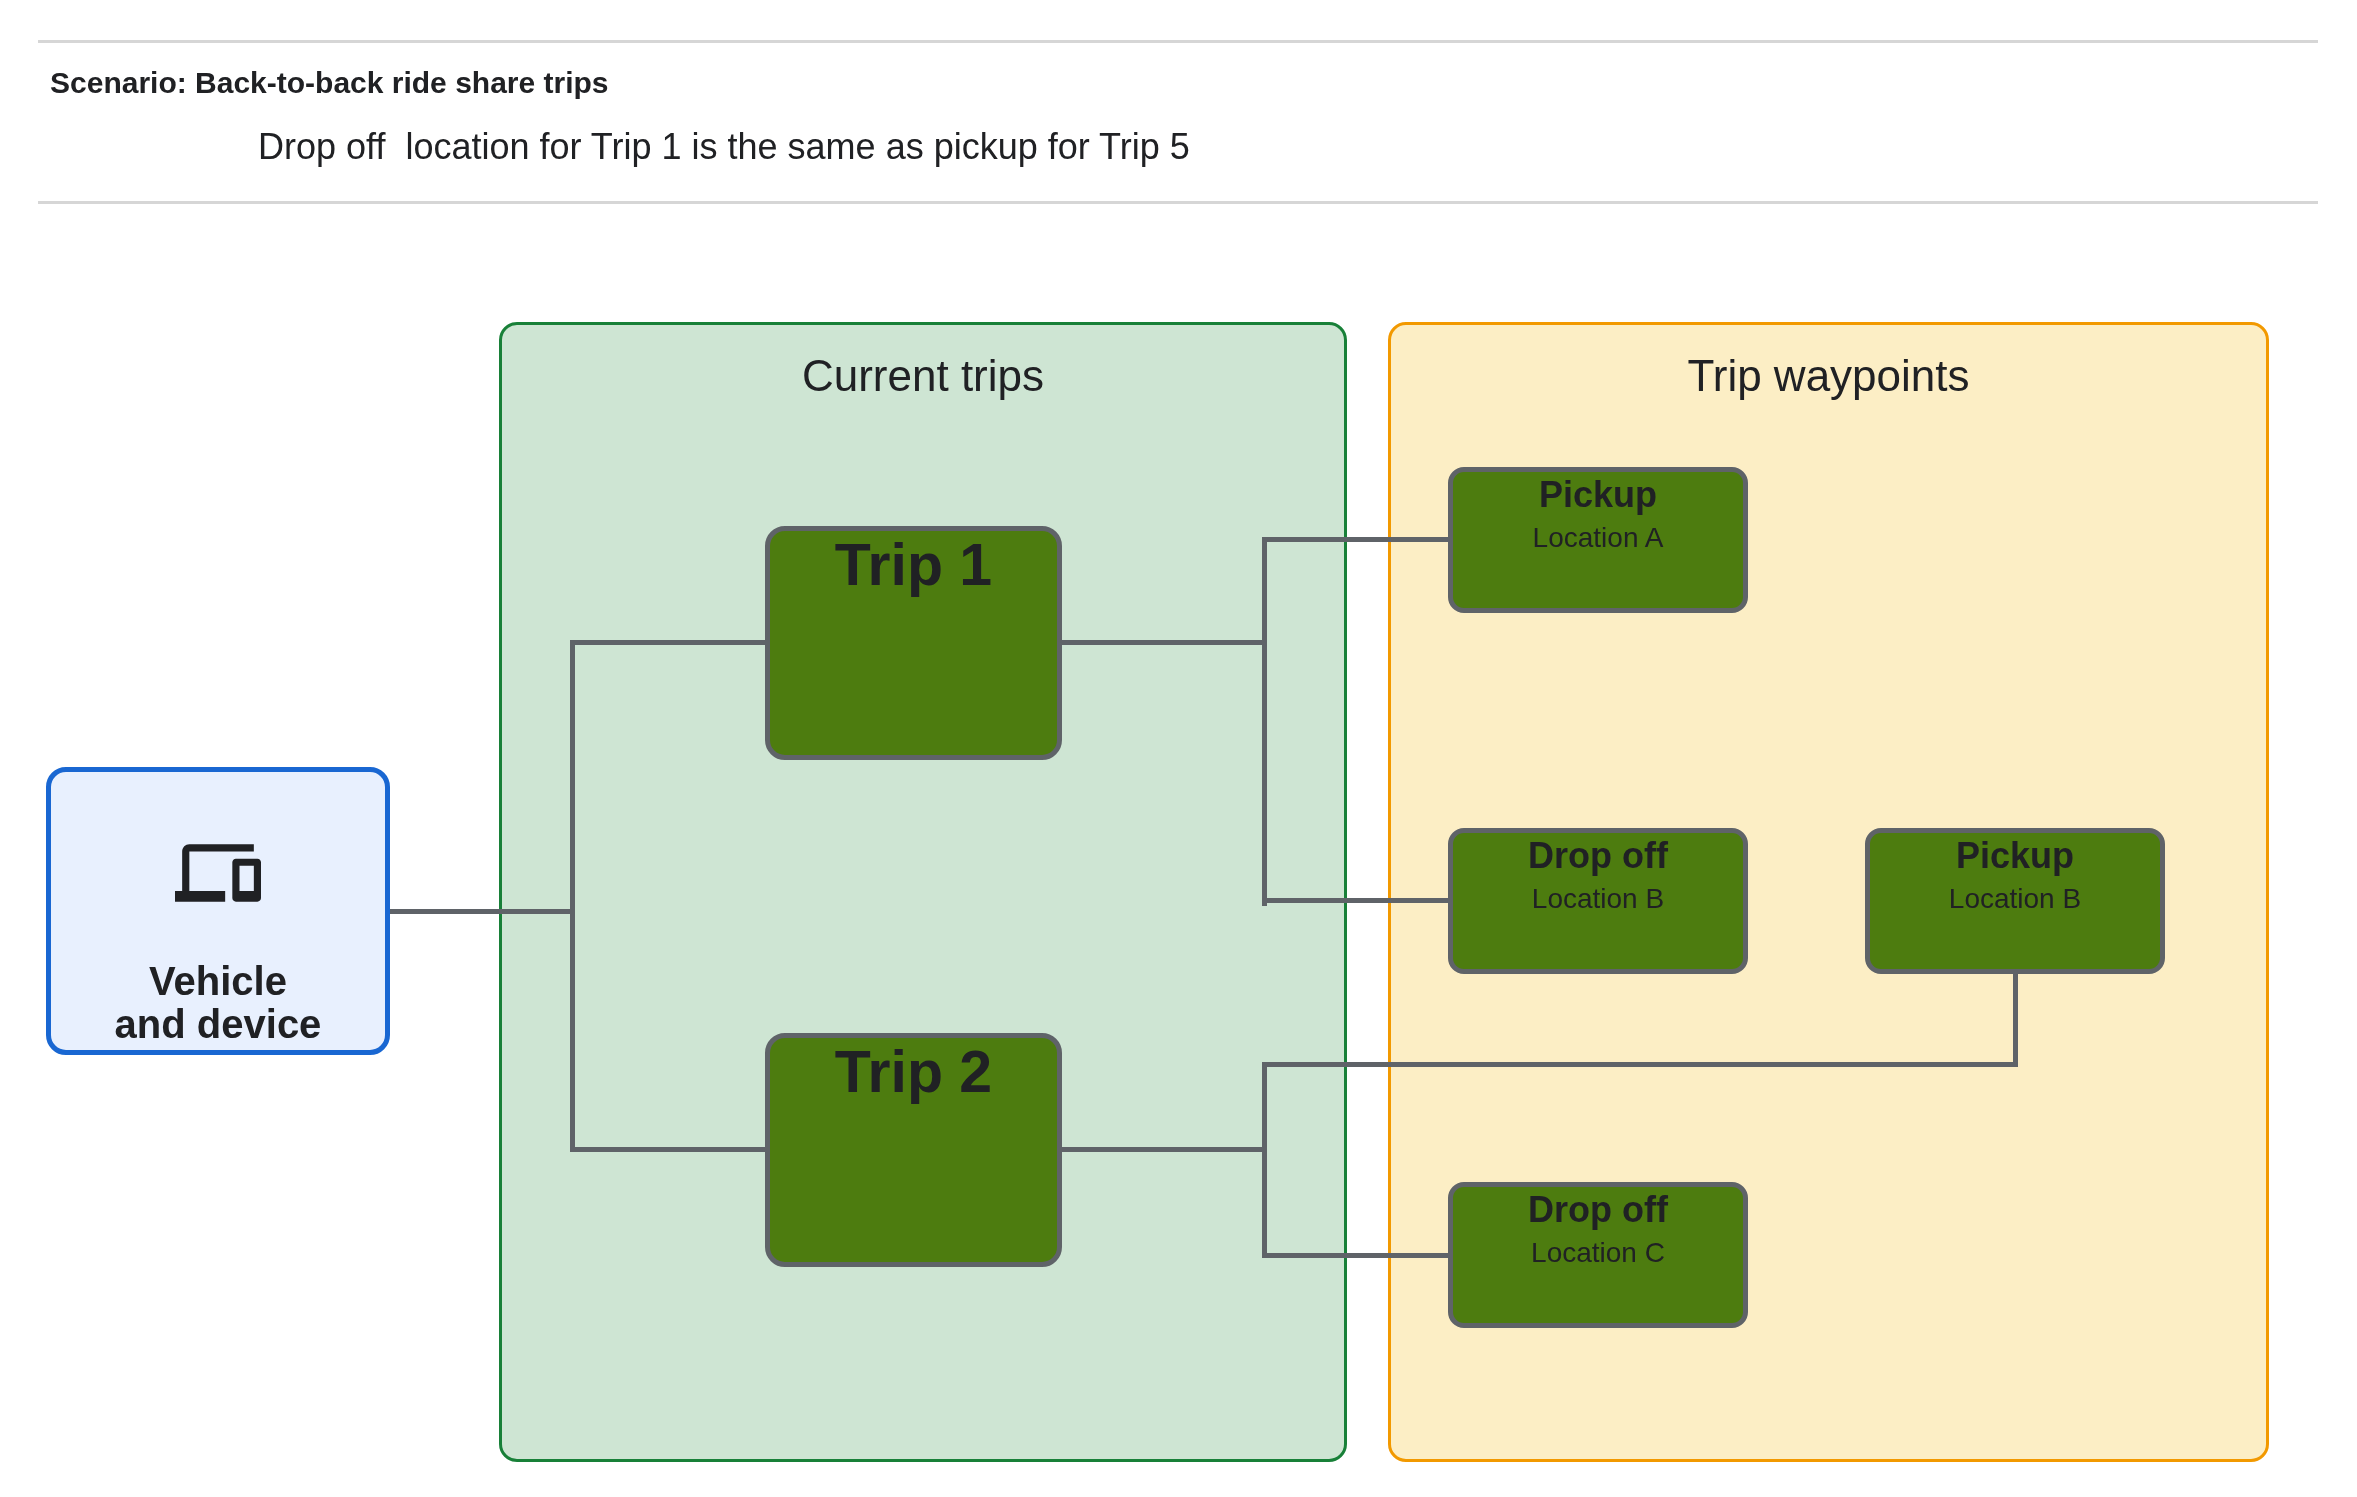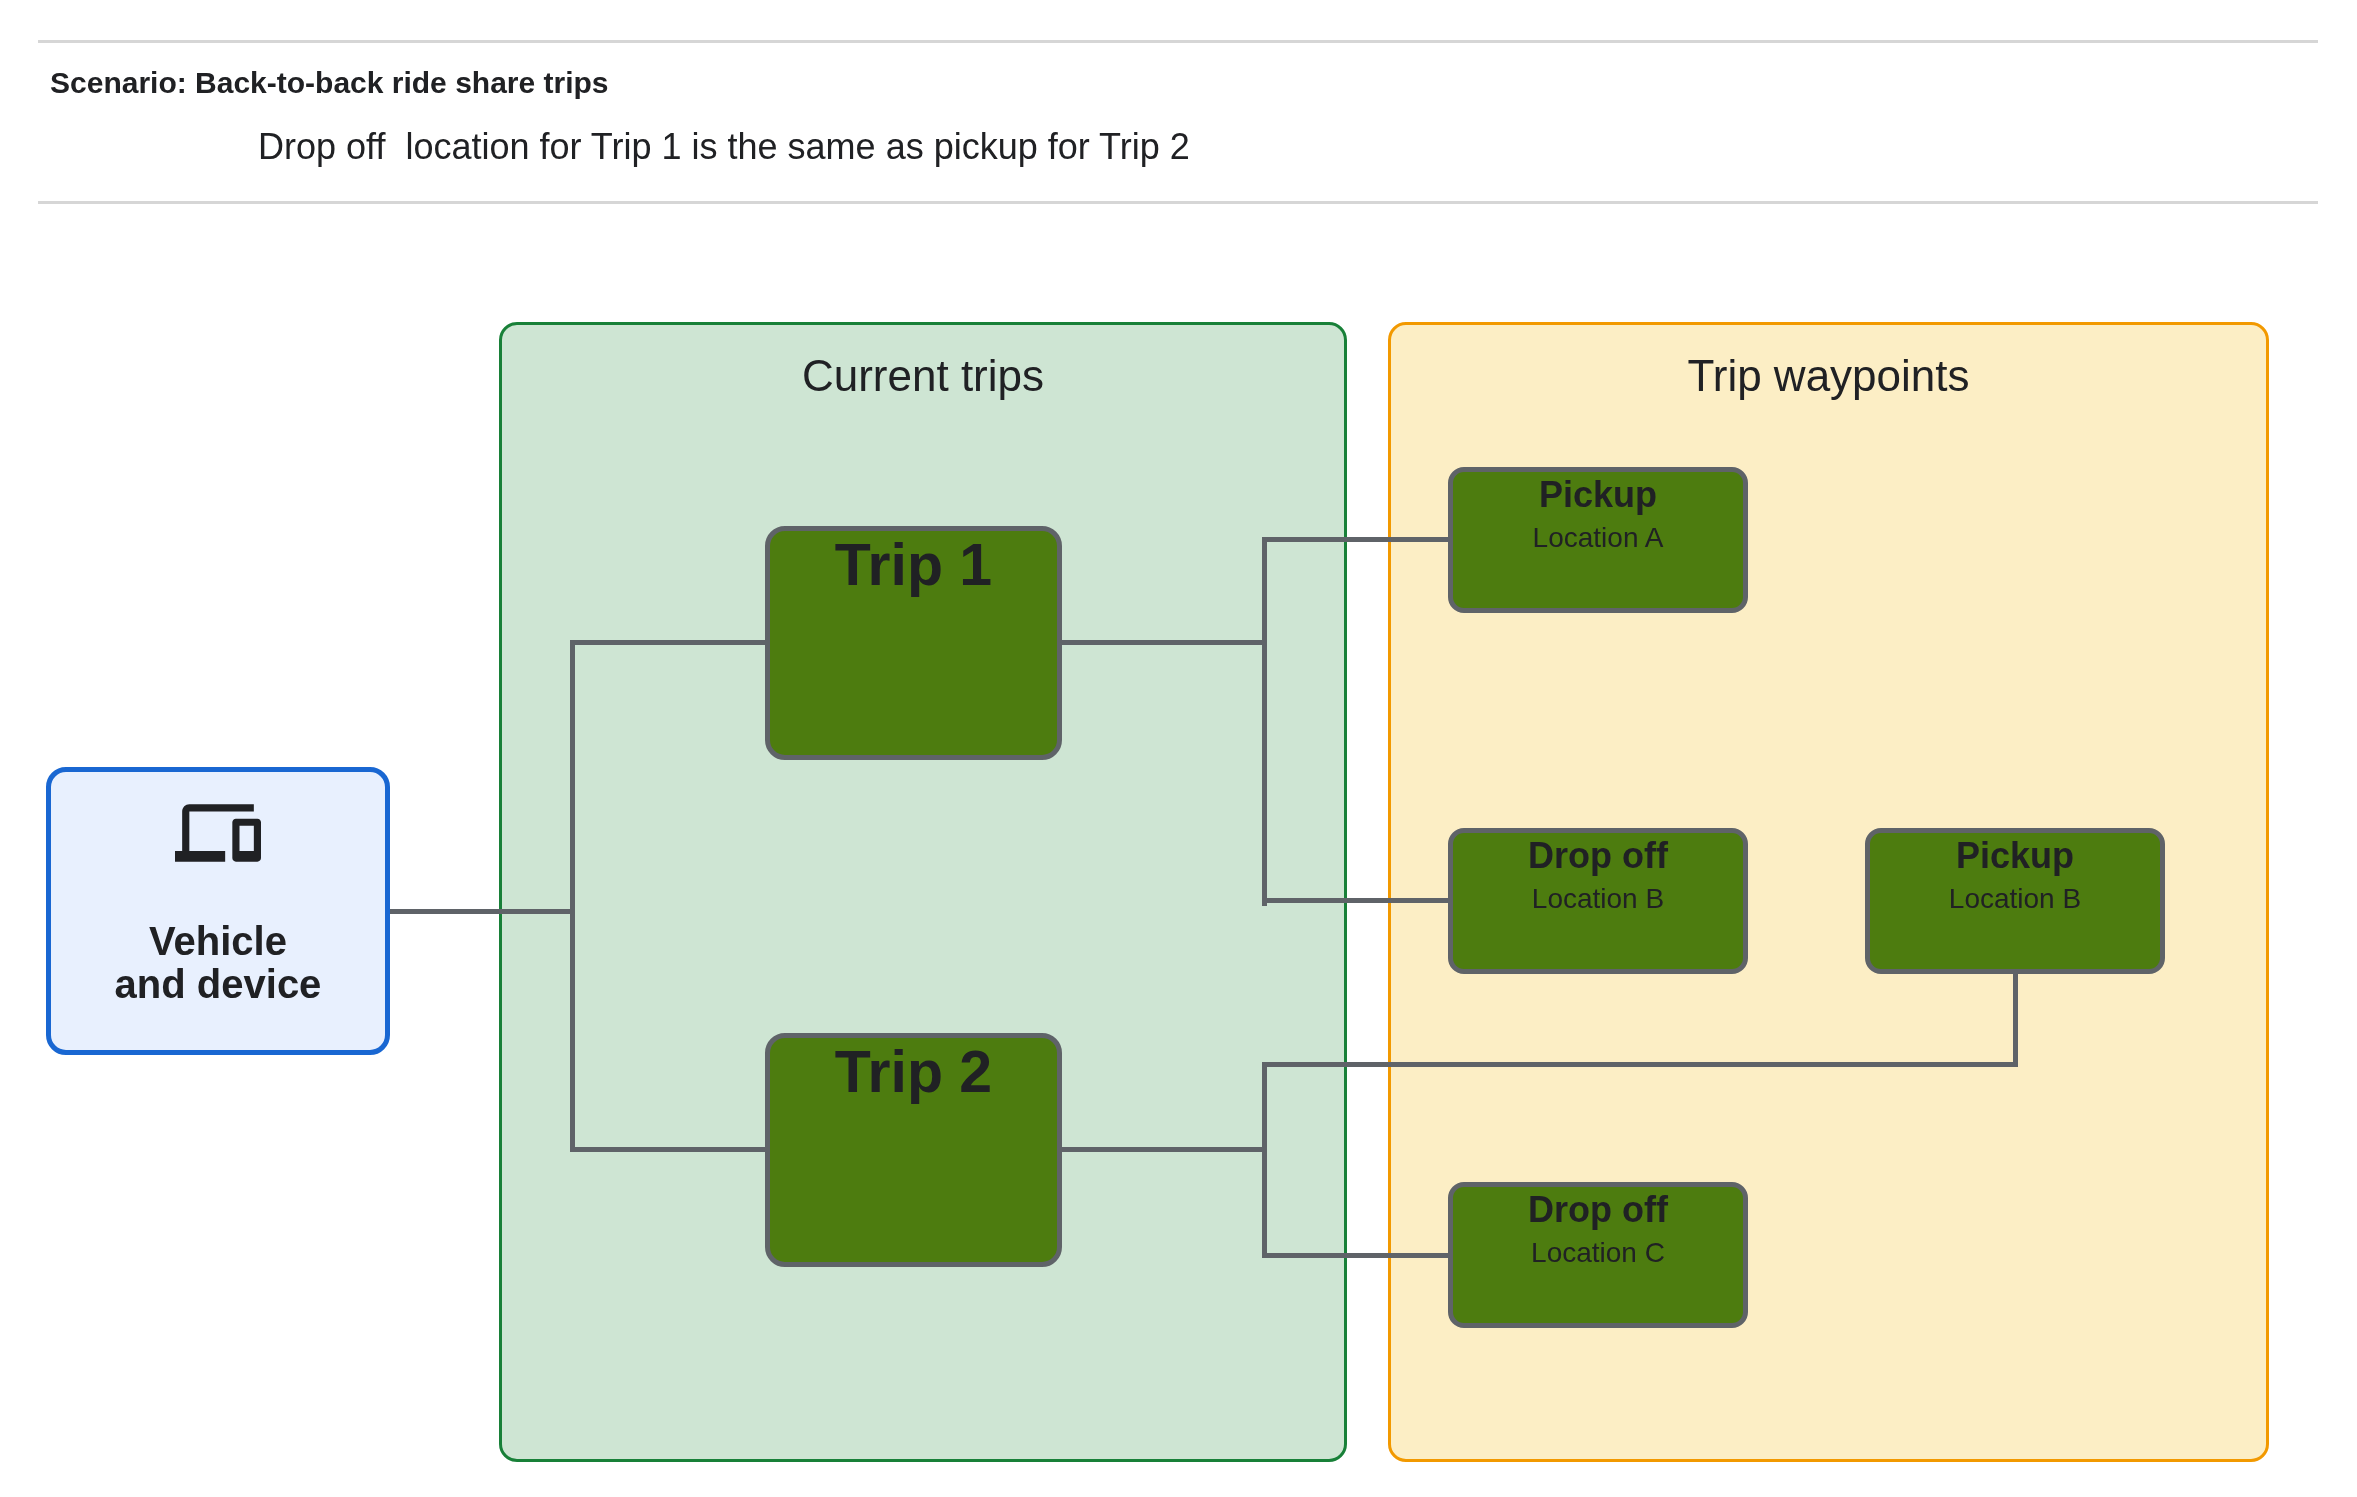--- a/index.html
+++ b/index.html
@@ -37,36 +37,36 @@
     position:absolute;box-sizing:border-box;z-index:3;
     background:#4d7c0f;border:5px solid #5f6368;border-radius:20px;
     display:flex;flex-direction:column;align-items:center;
   }
   .node.trip{font-size:59px;font-weight:bold;}
   .node.waypoint{border-radius:16px;}
   .wp-title{font-size:36px;font-weight:bold;line-height:46px;}
   .wp-sub{font-size:28px;font-weight:normal;line-height:40px;}
   .node.vehicle{
     background:#e8f0fe;border:5px solid #1967d2;border-radius:20px;
-    justify-content:flex-start;padding-top:18px;
+    justify-content:flex-start;padding-top:58px;
   }
   .vehicle-labels{
     margin-top:44px;text-align:center;
     font-size:40px;font-weight:bold;line-height:43px;color:#202124;
   }
   .devices-icon{display:block;}
 </style>
 </head>
 <body>
 
 <div class="canvas">
 
   <div class="divider" style="left:38px;top:40px;width:2280px;"></div>
   <div class="page-title">Scenario: Back-to-back ride share trips</div>
-  <div class="page-subtitle">Drop off  location for Trip 1 is the same as pickup for Trip 2</div>
+  <div class="page-subtitle">Drop off  location for Trip 1 is the same as pickup for Trip 5</div>
   <div class="divider" style="left:38px;top:201px;width:2280px;"></div>
 
   <div class="panel yellow" style="left:1388px;top:322px;width:881px;height:1140px;">
     <div class="panel-label">Trip waypoints</div>
   </div>
   <div class="panel green" style="left:499px;top:322px;width:848px;height:1140px;">
     <div class="panel-label">Current trips</div>
   </div>
 
   <div class="line" style="left:390px;top:909px;width:185px;height:5px;"></div>

